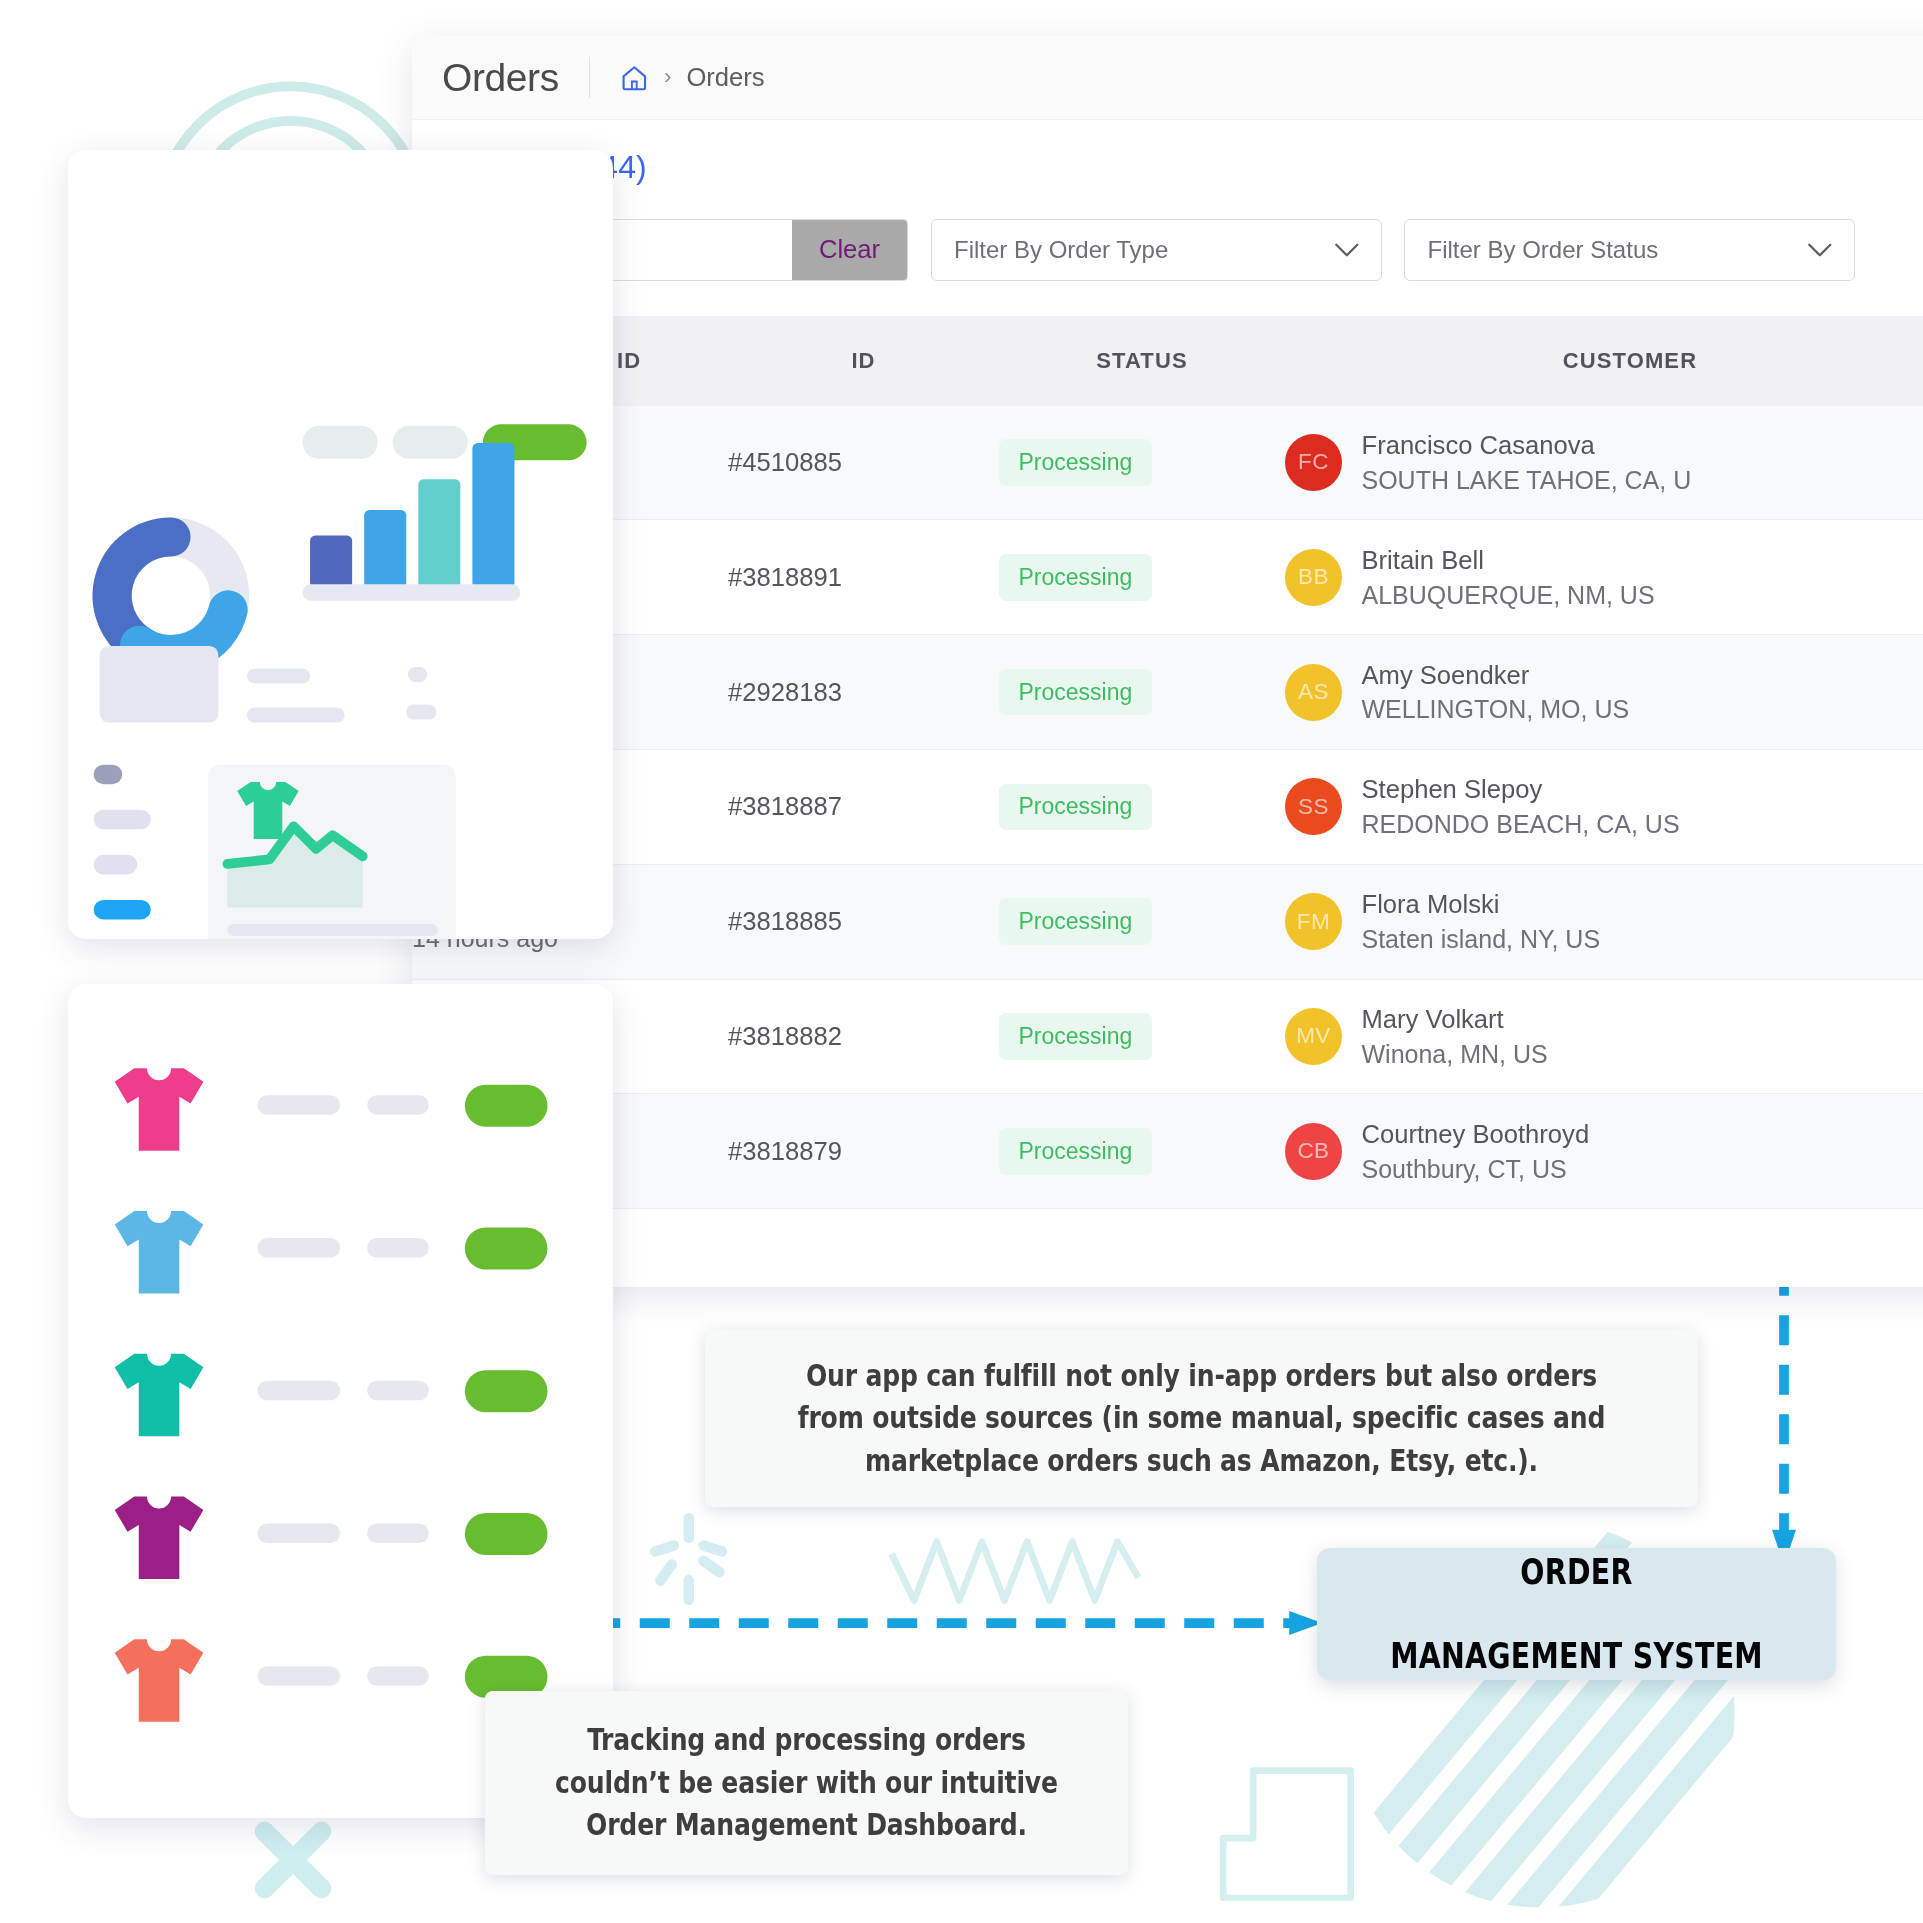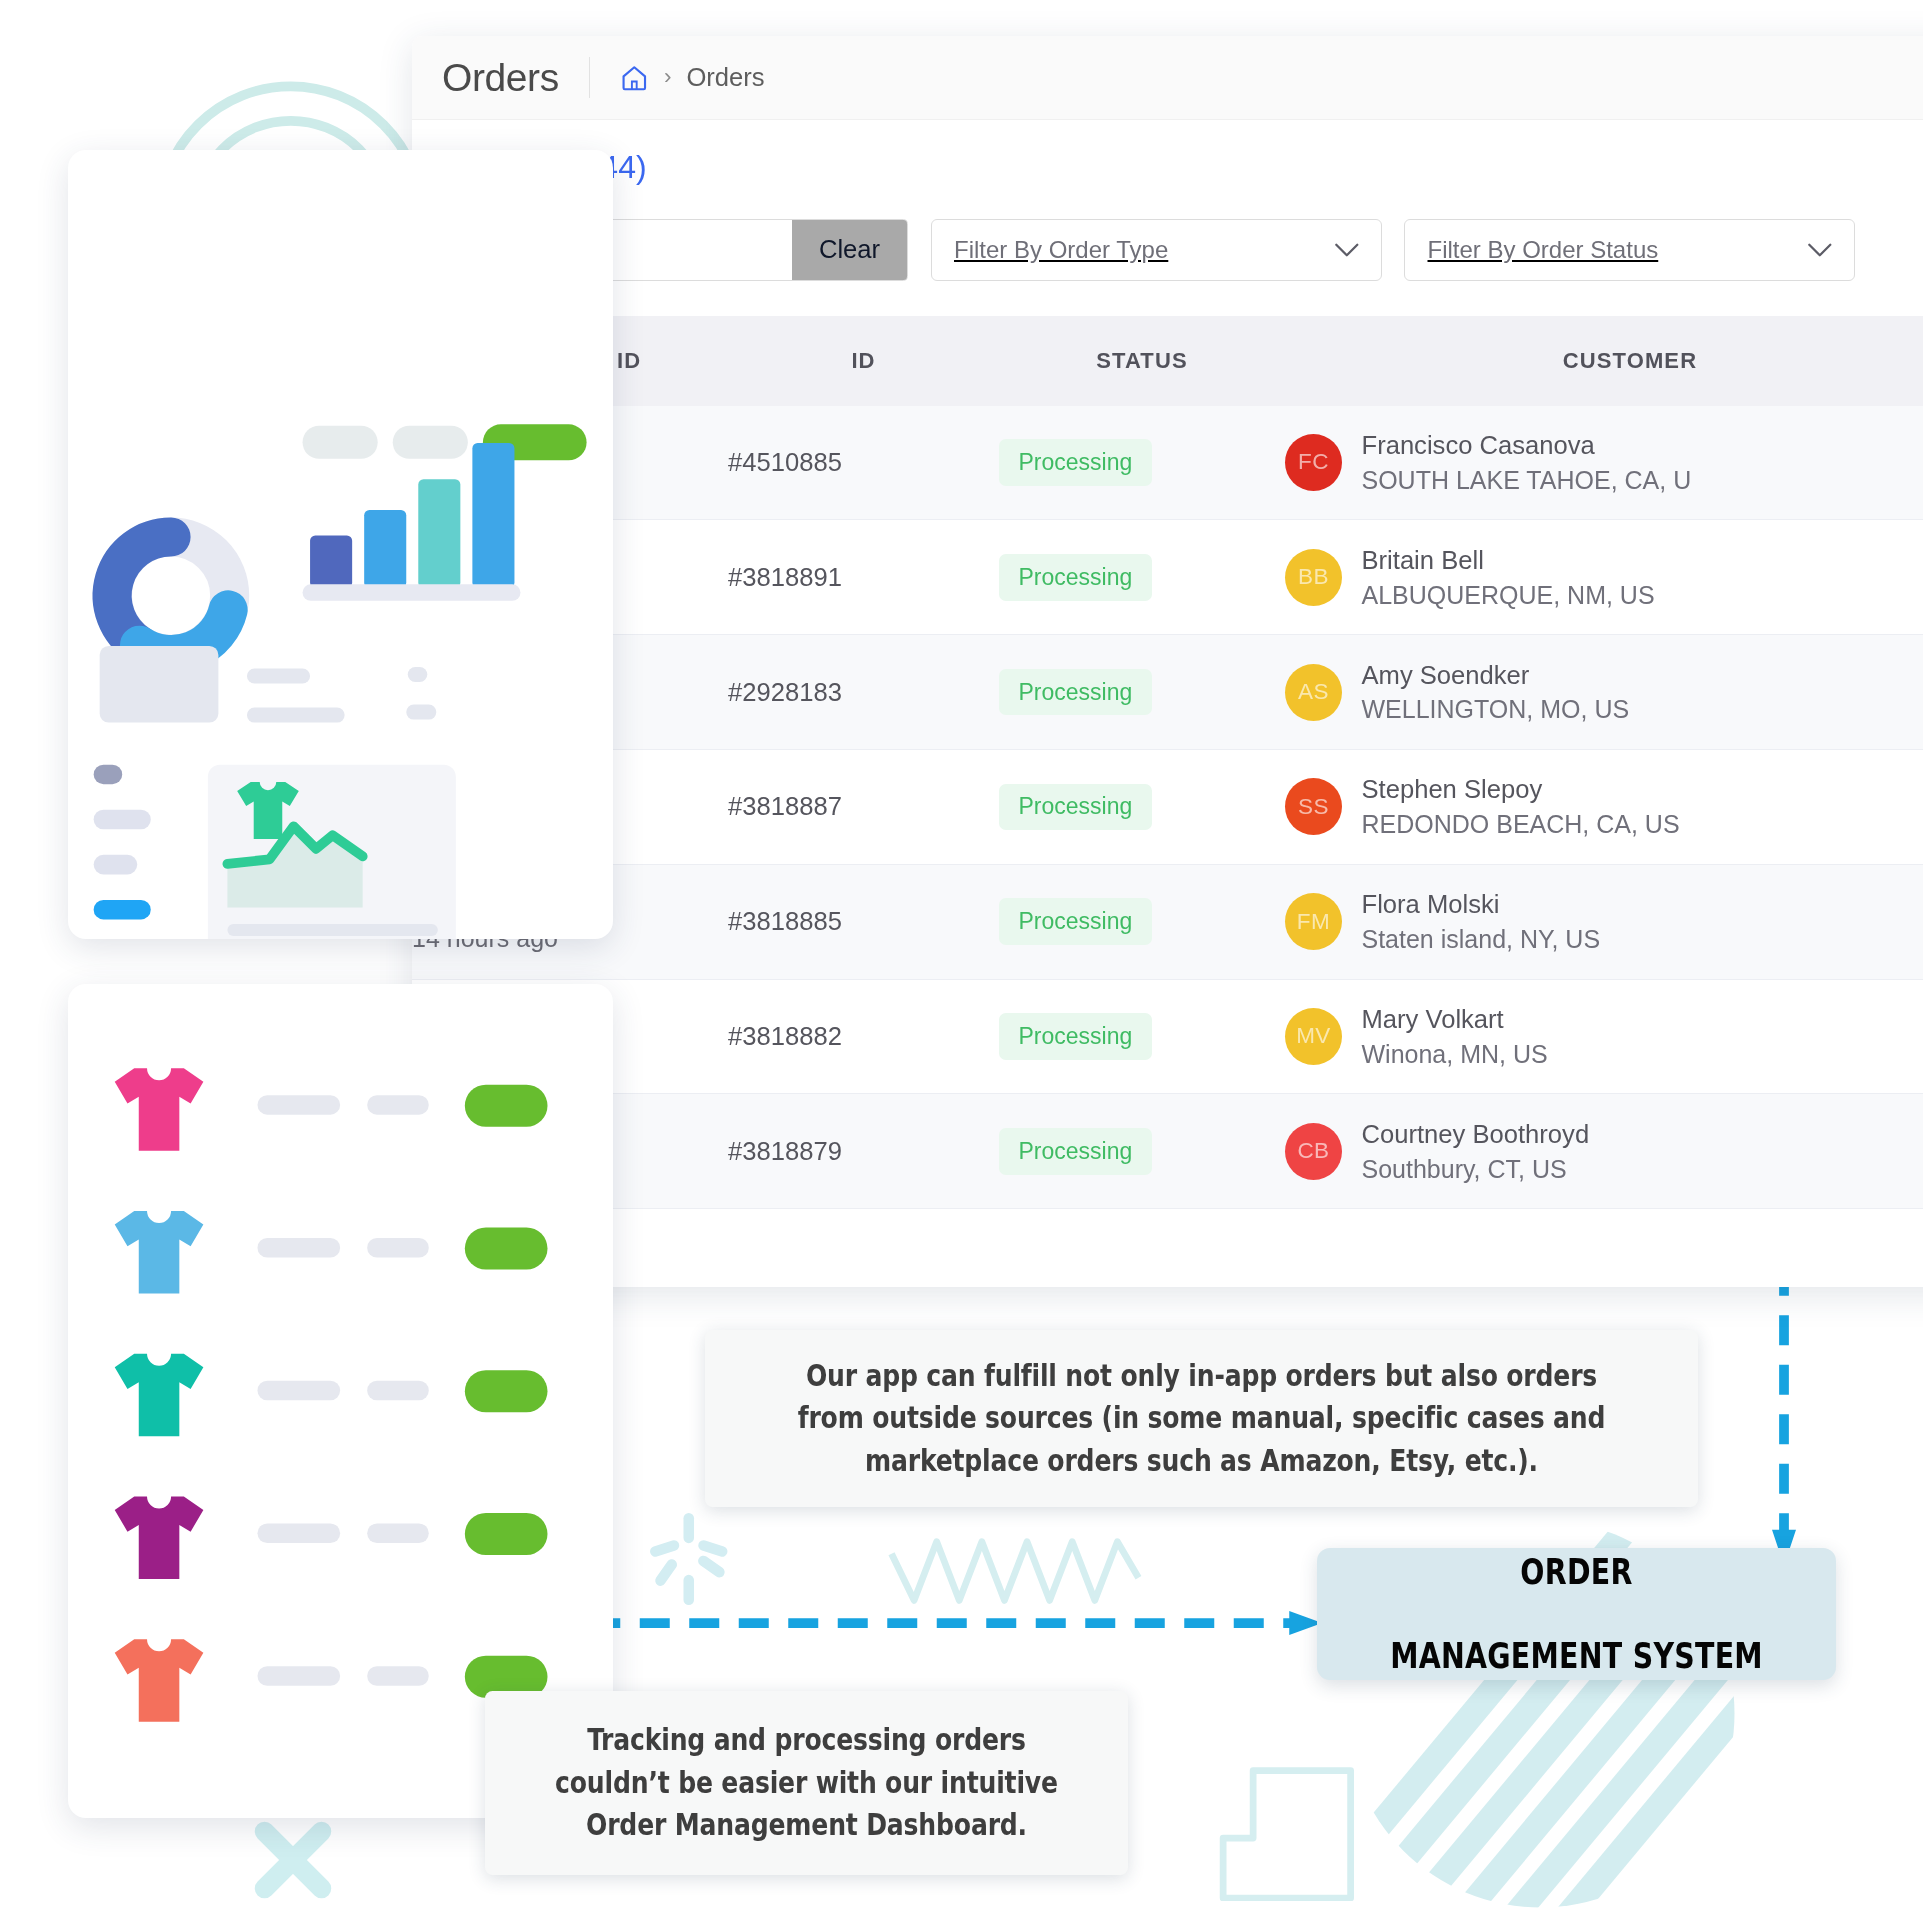--- a/index.html
+++ b/index.html
@@ -32,24 +32,24 @@
   .app-body{padding:28.6px 0 0 0;}
   .catalogs-line{font-size:32px;color:#4a4a4a;padding-left:30px;margin-bottom:33px;}
   .catalogs-count{color:#3b68f0;}
 
   .filterbar{display:flex;align-items:center;gap:22.5px;padding-left:30px;}
   .search-wrap{display:flex;width:466px;height:62px;border:0.8px solid #dcdcdc;
     border-radius:4.5px;overflow:hidden;background:#fff;}
   .search-input{flex:1;border:0;outline:0;padding:0 19.5px;font-size:24px;color:#9a9a9a;
     font-family:inherit;background:#fff;}
   .search-input::placeholder{color:#9a9a9a;}
-  .clear-btn{width:143px;background:#a9a9a9;color:#0f172a;font-size:25.6px;border:0;
+  .clear-btn{width:143px;background:#a9a9a9;color:#701a75;font-size:25.6px;border:0;
     cursor:pointer;font-family:inherit;display:flex;align-items:center;justify-content:center;}
   .select-box{position:relative;width:451px;height:62px;border:0.8px solid #dcdcdc;
-    border-radius:6px;background:#fff;display:flex;align-items:center;padding:0 22.5px;text-decoration:underline;}
+    border-radius:6px;background:#fff;display:flex;align-items:center;padding:0 22.5px;}
   .select-label{font-size:24px;color:#6f6f78;}
   .select-chev{position:absolute;right:21px;top:50%;transform:translateY(-50%);}
 
   
   table.orders{width:100%;border-collapse:collapse;margin-top:35px;table-layout:fixed;}
   table.orders th{background:#f1f1f5;text-align:center;font-size:22px;color:#52525b;
     letter-spacing:1.1px;font-weight:700;padding:32px 0 32px 0;}
   table.orders th.c-store{padding-left:30px;width:316px;}
   table.orders th.c-id{width:271px;}
   table.orders th.c-status{width:286px;}

